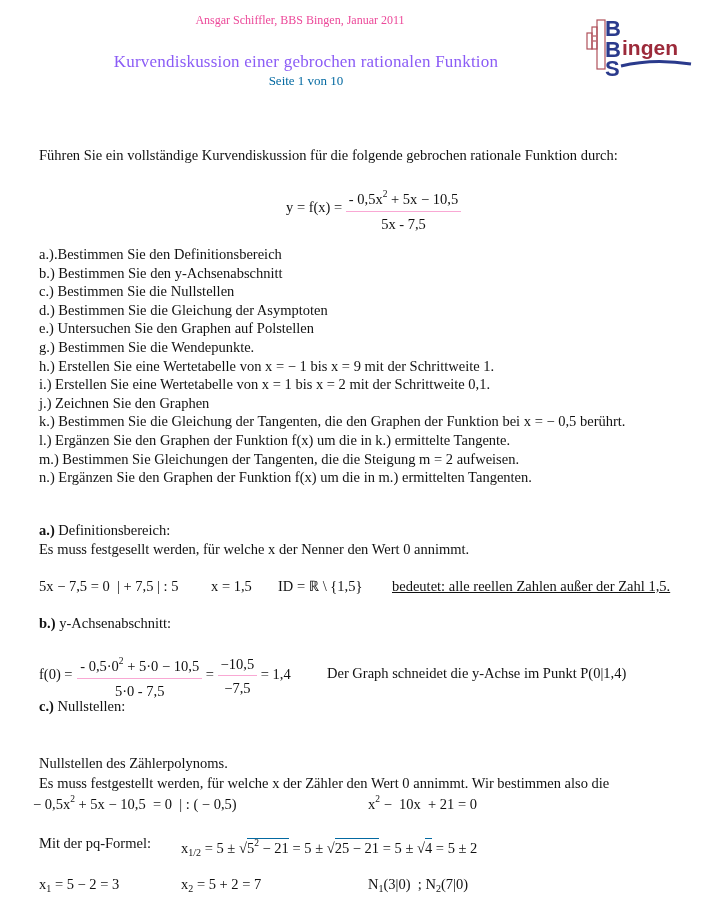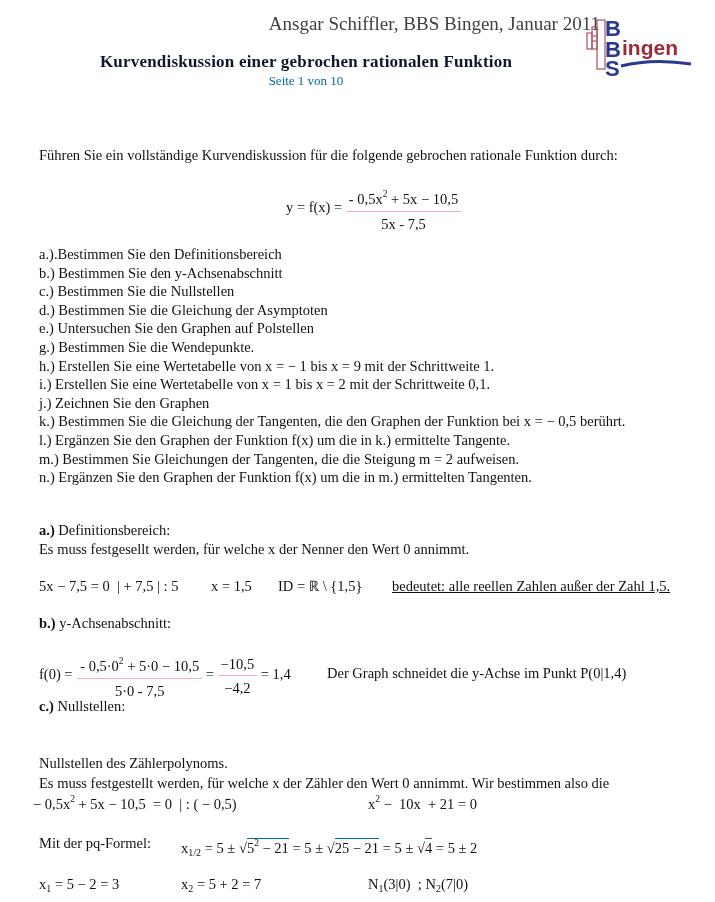--- a/index.html
+++ b/index.html
@@ -1,20 +1,20 @@
 <!DOCTYPE html>
 <html><head>
 <meta charset="utf-8">
 <style>
   html, body { margin:0; padding:0; background:#ffffff; }
   body { width:715px; height:902px; position:relative; overflow:hidden;
          font-family:"Liberation Serif", serif; color:#111; }
   .abs { position:absolute; white-space:nowrap; }
-  .author { left:0; width:600px; top:13px; text-align:right; font-size:19px; color:#404040; }
-  .title { left:0; width:612px; top:52px; text-align:center; font-size:17px; font-weight:bold; color:#0f172a; letter-spacing:0.2px; }
+  .author { left:0; width:600px; top:13px; text-align:center; font-size:12px; color:#ec4899; }
+  .title { left:0; width:612px; top:52px; text-align:center; font-size:17px; font-weight:normal; color:#8b5cf6; letter-spacing:0.2px; }
   .page { left:0; width:612px; top:73px; text-align:center; font-size:13px; color:#0369a1; }
   .logo { left:583px; top:14px; width:112px; height:62px; }
   .txt { font-size:14.5px; line-height:18.5px; }
   .task-list { left:39px; top:245px; }
   .task-list div { height:18.6px; }
   .frac { display:inline-block; vertical-align:middle; text-align:center; }
   .frac .num { display:block; padding:0 3px 2px 3px; border-bottom:1px solid #f9a8d4; }
   .frac .den { display:block; padding:3px 3px 0 3px; }
   .sup { font-size:9.5px; vertical-align:7px; }
   .sub { font-size:10px; vertical-align:-3px; }
@@ -81,21 +81,21 @@
 <div class="abs txt" style="left:39px; top:614px;"><b>b.)</b><span> y-Achsenabschnitt:</span></div>
 <div class="abs txt" style="left:39px; top:652px;">
   <span>f(0) =</span>
   <span class="frac" style="margin-left:1px;">
     <span class="num"><span>- 0,5·0</span><span class="sup">2</span><span> + 5·0 − 10,5</span></span>
     <span class="den">5·0 - 7,5</span>
   </span>
   <span>=</span>
   <span class="frac">
     <span class="num">−10,5</span>
-    <span class="den">−4,2</span>
+    <span class="den">−7,5</span>
   </span>
   <span>= 1,4</span>
 </div>
 <div class="abs txt" style="left:327px; top:664px;">Der Graph schneidet die y-Achse im Punkt P(0|1,4)</div>
 
 <div class="abs txt" style="left:39px; top:697px;"><b>c.)</b><span> Nullstellen:</span></div>
 <div class="abs txt" style="left:39px; top:774px;">Es muss festgestellt werden, für welche x der Zähler den Wert 0 annimmt. Wir bestimmen also die</div>
 <div class="abs txt" style="left:39px; top:754px;">Nullstellen des Zählerpolynoms.</div>
 
 <div class="abs txt" style="left:33px; top:790px; white-space:pre;"><span>− 0,5x</span><span class="sup">2</span><span> + 5x − 10,5  = 0  | : ( − 0,5)</span></div>

